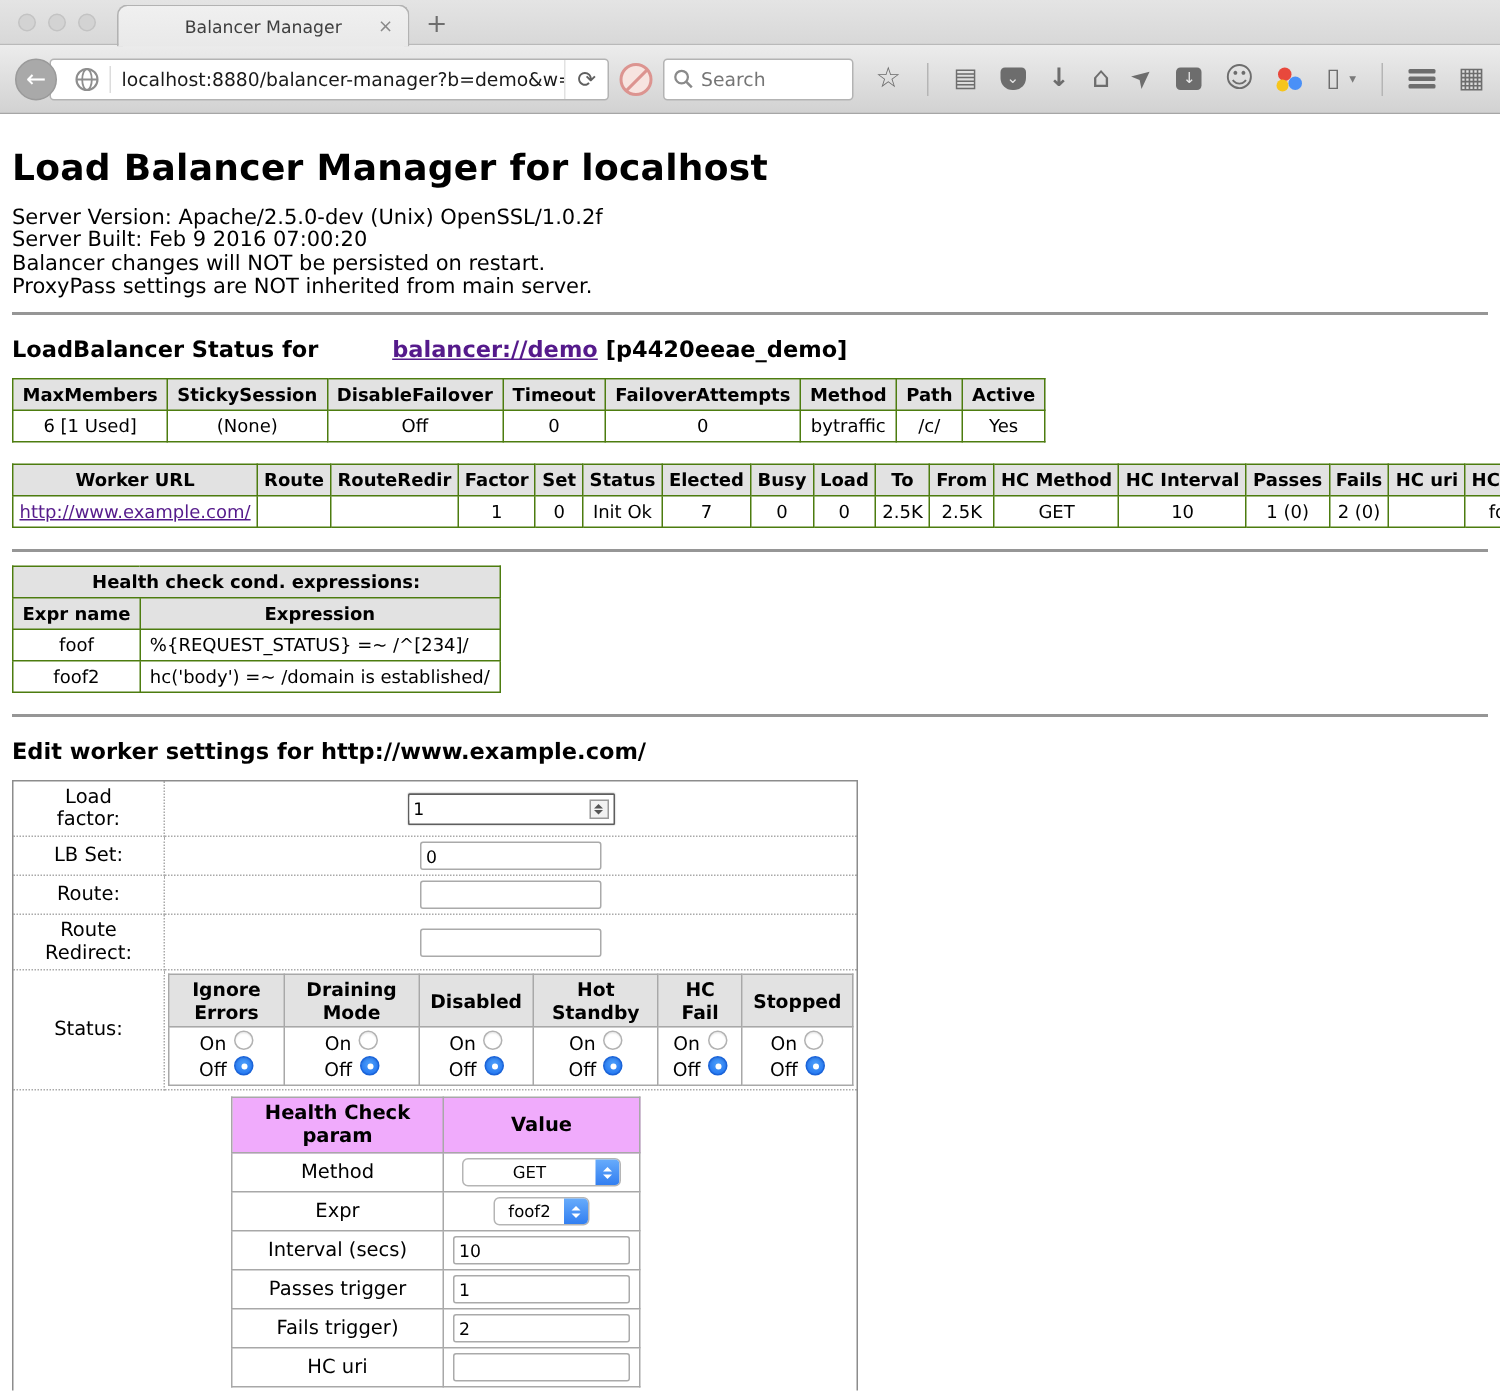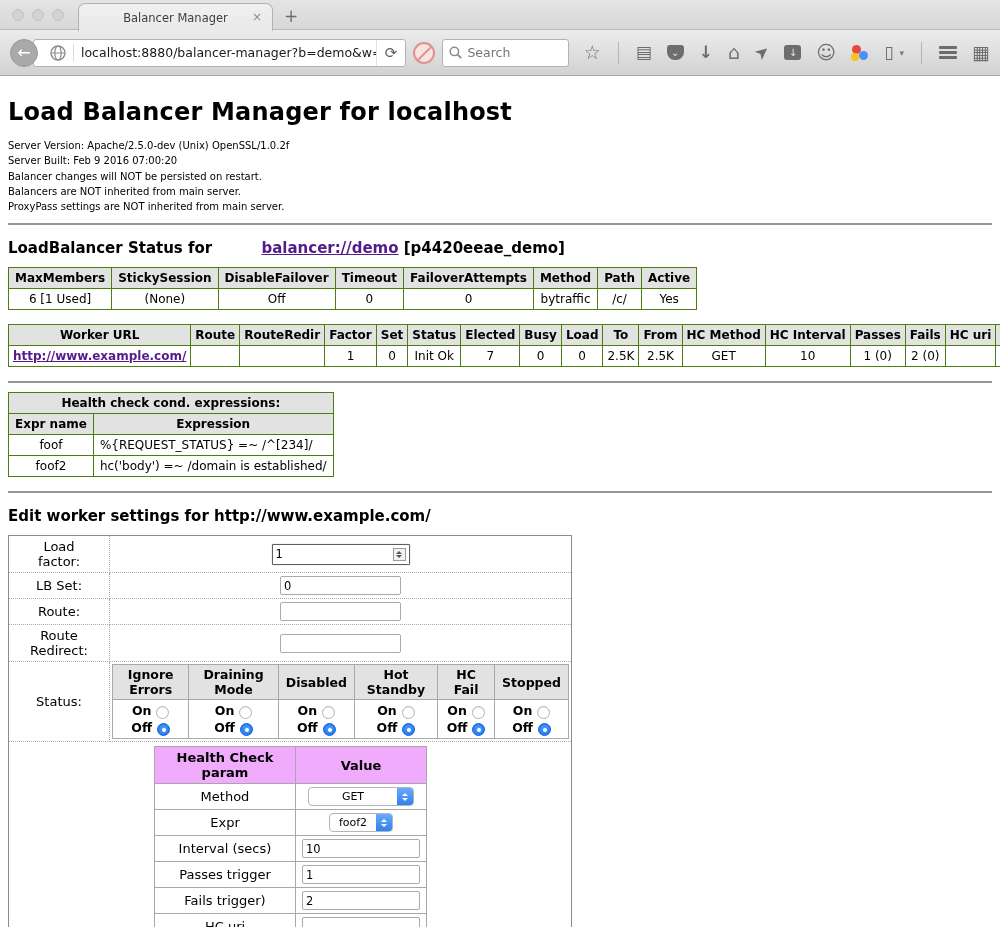--- a/index.html
+++ b/index.html
@@ -43,25 +43,25 @@
   .dots .d2 { width:8px; height:8px; background:#f6c51c; left:0; top:8px; }
   .dots .d3 { width:9px; height:9px; background:#4a90f7; left:8px; top:6px; }
   .caret { font-size:9px; color:#7a7a7a; margin-left:-9px; }
   .tsep { width:1px; height:22px; background:#b5b5b5; margin:0 2px; }
   .burger { width:18px; height:13px; display:flex; flex-direction:column; justify-content:space-between; }
   .burger i { height:3px; background:#6d6d6d; border-radius:1px; }
 
   
   .content { padding:0 8px; color:#000; }
   h1.pagetitle { font-size:24px; font-weight:bold; margin:22px 0 12px; letter-spacing:.2px; }
-  .intro { font-size:10px; line-height:15.3px; }
+  .intro { font-size:14px; line-height:15.3px; }
   hr.rule { border:none; height:2px; background:#969696; margin:9px 0; }
   h3.sect { font-size:15px; font-weight:bold; margin:14px 0 10px; }
   a.vlink { color:#551a8b; text-decoration:underline; font-weight:bold;padding-left:44px; }
-  a.wlink { color:#551a8b; text-decoration:underline;font-weight:bold; }
+  a.wlink { color:#551a8b; text-decoration:underline; }
 
   table.data { border-collapse:collapse; font-size:12px; margin:4px 0 14px; }
   table.data th, table.data td { border:1px solid #4d7c0f; padding:3px 6px; text-align:center; white-space:nowrap; }
   table.data th { background:#e2e2e2; font-weight:bold; }
   table.data td { background:#fff; }
   table.worker { margin-top:2px; }
   table.worker th, table.worker td { padding:3px 4px;text-align:center; }
   table.expr td.exprtxt { text-align:left; }
 
   
@@ -72,21 +72,21 @@
   .numwrap { display:inline-flex; align-items:center; border:1px solid #5e5e5e; border-radius:1px; background:#fff; width:138px; height:21px; box-shadow:0 0 1px #888; }
   .numwrap input { border:none; outline:none; flex:1; font-size:11.5px; padding:1px 3px; font-family:inherit; min-width:0; }
   .stepper { width:13px; height:13px; border:1px solid #9a9a9a; background:#f2f2f2; margin-right:3px; display:flex; flex-direction:column; align-items:center; justify-content:center; gap:1px; }
   .stepper i { width:0; height:0; border-left:3px solid transparent; border-right:3px solid transparent; }
   .stepper .up { border-bottom:3px solid #555; }
   .stepper .dn { border-top:3px solid #555; }
 
   table.status { border-collapse:collapse; font-size:12.5px; margin:0 auto 0 0; }
   table.status th, table.status td { border:1px solid #a8a8a8; padding:2px 7px; text-align:center; }
   table.status th { background:#e2e2e2; }
-  .radrow { display:flex; align-items:flex-end; justify-content:center; gap:5px; line-height:17px;font-weight:bold; }
+  .radrow { display:flex; align-items:flex-start; justify-content:center; gap:5px; line-height:17px; }
   .radio { width:13px; height:13px; border-radius:50%; background:#fff; border:1px solid #b2b2b2; display:inline-block; box-shadow:inset 0 1px 1px rgba(0,0,0,.08); }
   .radio.on { background:radial-gradient(circle at 50% 40%, #4fa0f9, #1a6ef0); border:1px solid #1a63d8; position:relative; }
   .radio.on::after { content:""; position:absolute; left:4px; top:4px; width:4px; height:4px; background:#fff; border-radius:50%; }
 
   table.hc { border-collapse:collapse; font-size:13px; margin-left:145px; }
   table.hc th, table.hc td { border:1px solid #a8a8a8; padding:3px 6px; text-align:center; }
   table.hc th { background:#f0abfc; }
   td.hclabel { width:141px; }
   td.hcval { width:128px; text-align:center; }
   td.hcval .tinput { width:118px; text-align:left; }
@@ -164,21 +164,20 @@
 </div>
 
 <div class="content">
 
   <h1 class="pagetitle">Load Balancer Manager for localhost</h1>
 
   <div class="intro">
     <div>Server Version: Apache/2.5.0-dev (Unix) OpenSSL/1.0.2f</div>
     <div>Server Built: Feb 9 2016 07:00:20</div>
     <div>Balancer changes will NOT be persisted on restart.</div>
-    <div>Balancers are NOT inherited from main server.</div>
     <div>ProxyPass settings are NOT inherited from main server.</div>
   </div>
 
   <hr class="rule">
 
   <h3 class="sect"><span>LoadBalancer Status for </span><a class="vlink" href="#">balancer://demo</a><span> [p4420eeae_demo]</span></h3>
 
   <table class="data">
     <tbody>
         <tr>

